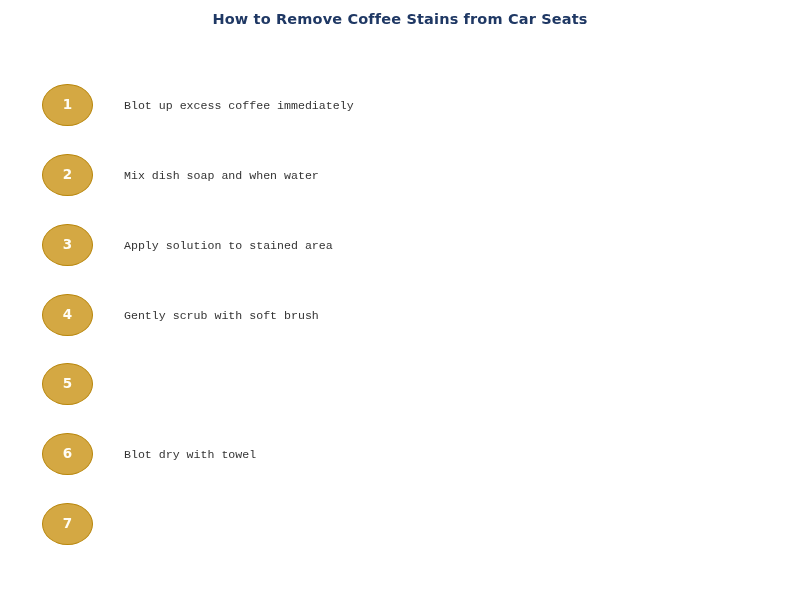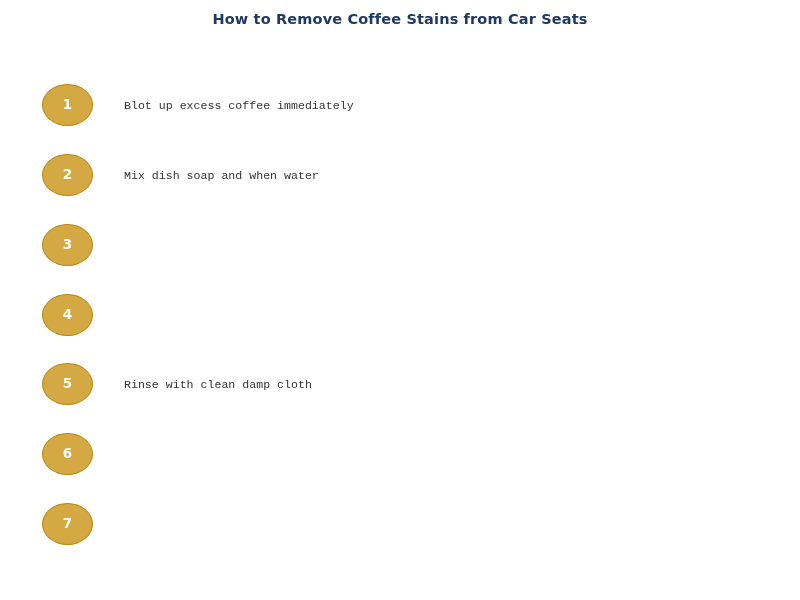--- a/index.html
+++ b/index.html
@@ -109,39 +109,41 @@
       <div class="step-badge">
         <span class="step-number">2</span>
       </div>
       <div class="step-text">Mix dish soap and when water</div>
     </div>
 
     <div class="step-row" style="top:224px;">
       <div class="step-badge">
         <span class="step-number">3</span>
       </div>
+      <div class="step-text">Apply solution to stained area</div>
     </div>
 
     <div class="step-row" style="top:294px;">
       <div class="step-badge">
         <span class="step-number">4</span>
       </div>
+      <div class="step-text">Gently scrub with soft brush</div>
     </div>
 
     <div class="step-row" style="top:363px;">
       <div class="step-badge">
         <span class="step-number">5</span>
       </div>
-      <div class="step-text">Rinse with clean damp cloth</div>
     </div>
 
     <div class="step-row" style="top:433px;">
       <div class="step-badge">
         <span class="step-number">6</span>
       </div>
+      <div class="step-text">Blot dry with towel</div>
     </div>
 
     <div class="step-row" style="top:503px;">
       <div class="step-badge">
         <span class="step-number">7</span>
       </div>
     </div>
 
   </div>
 </div>

